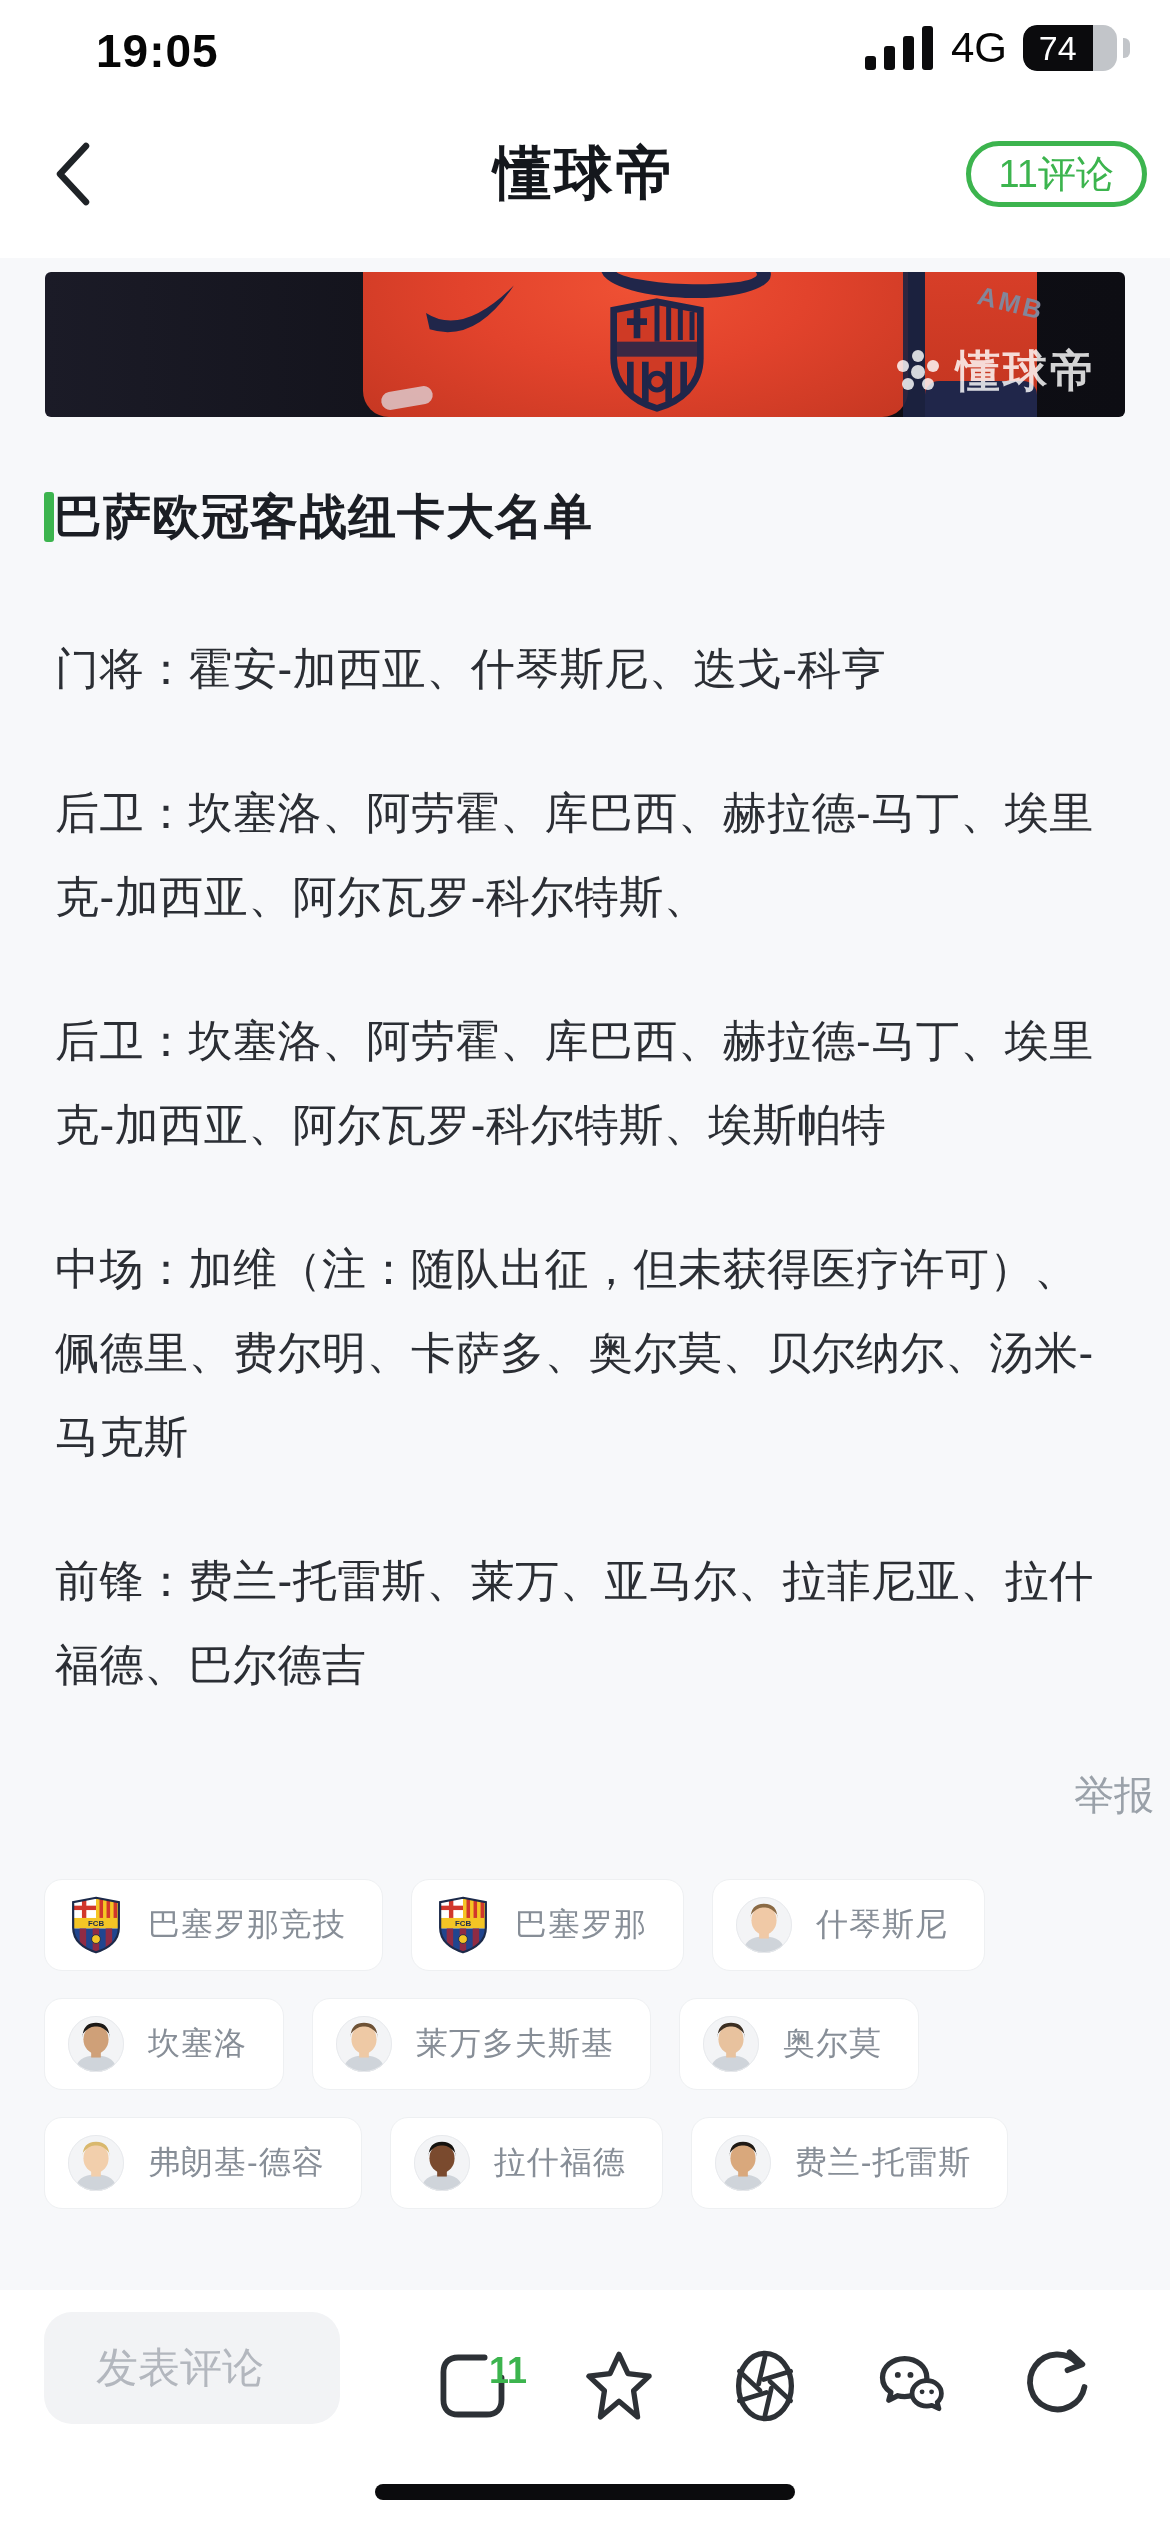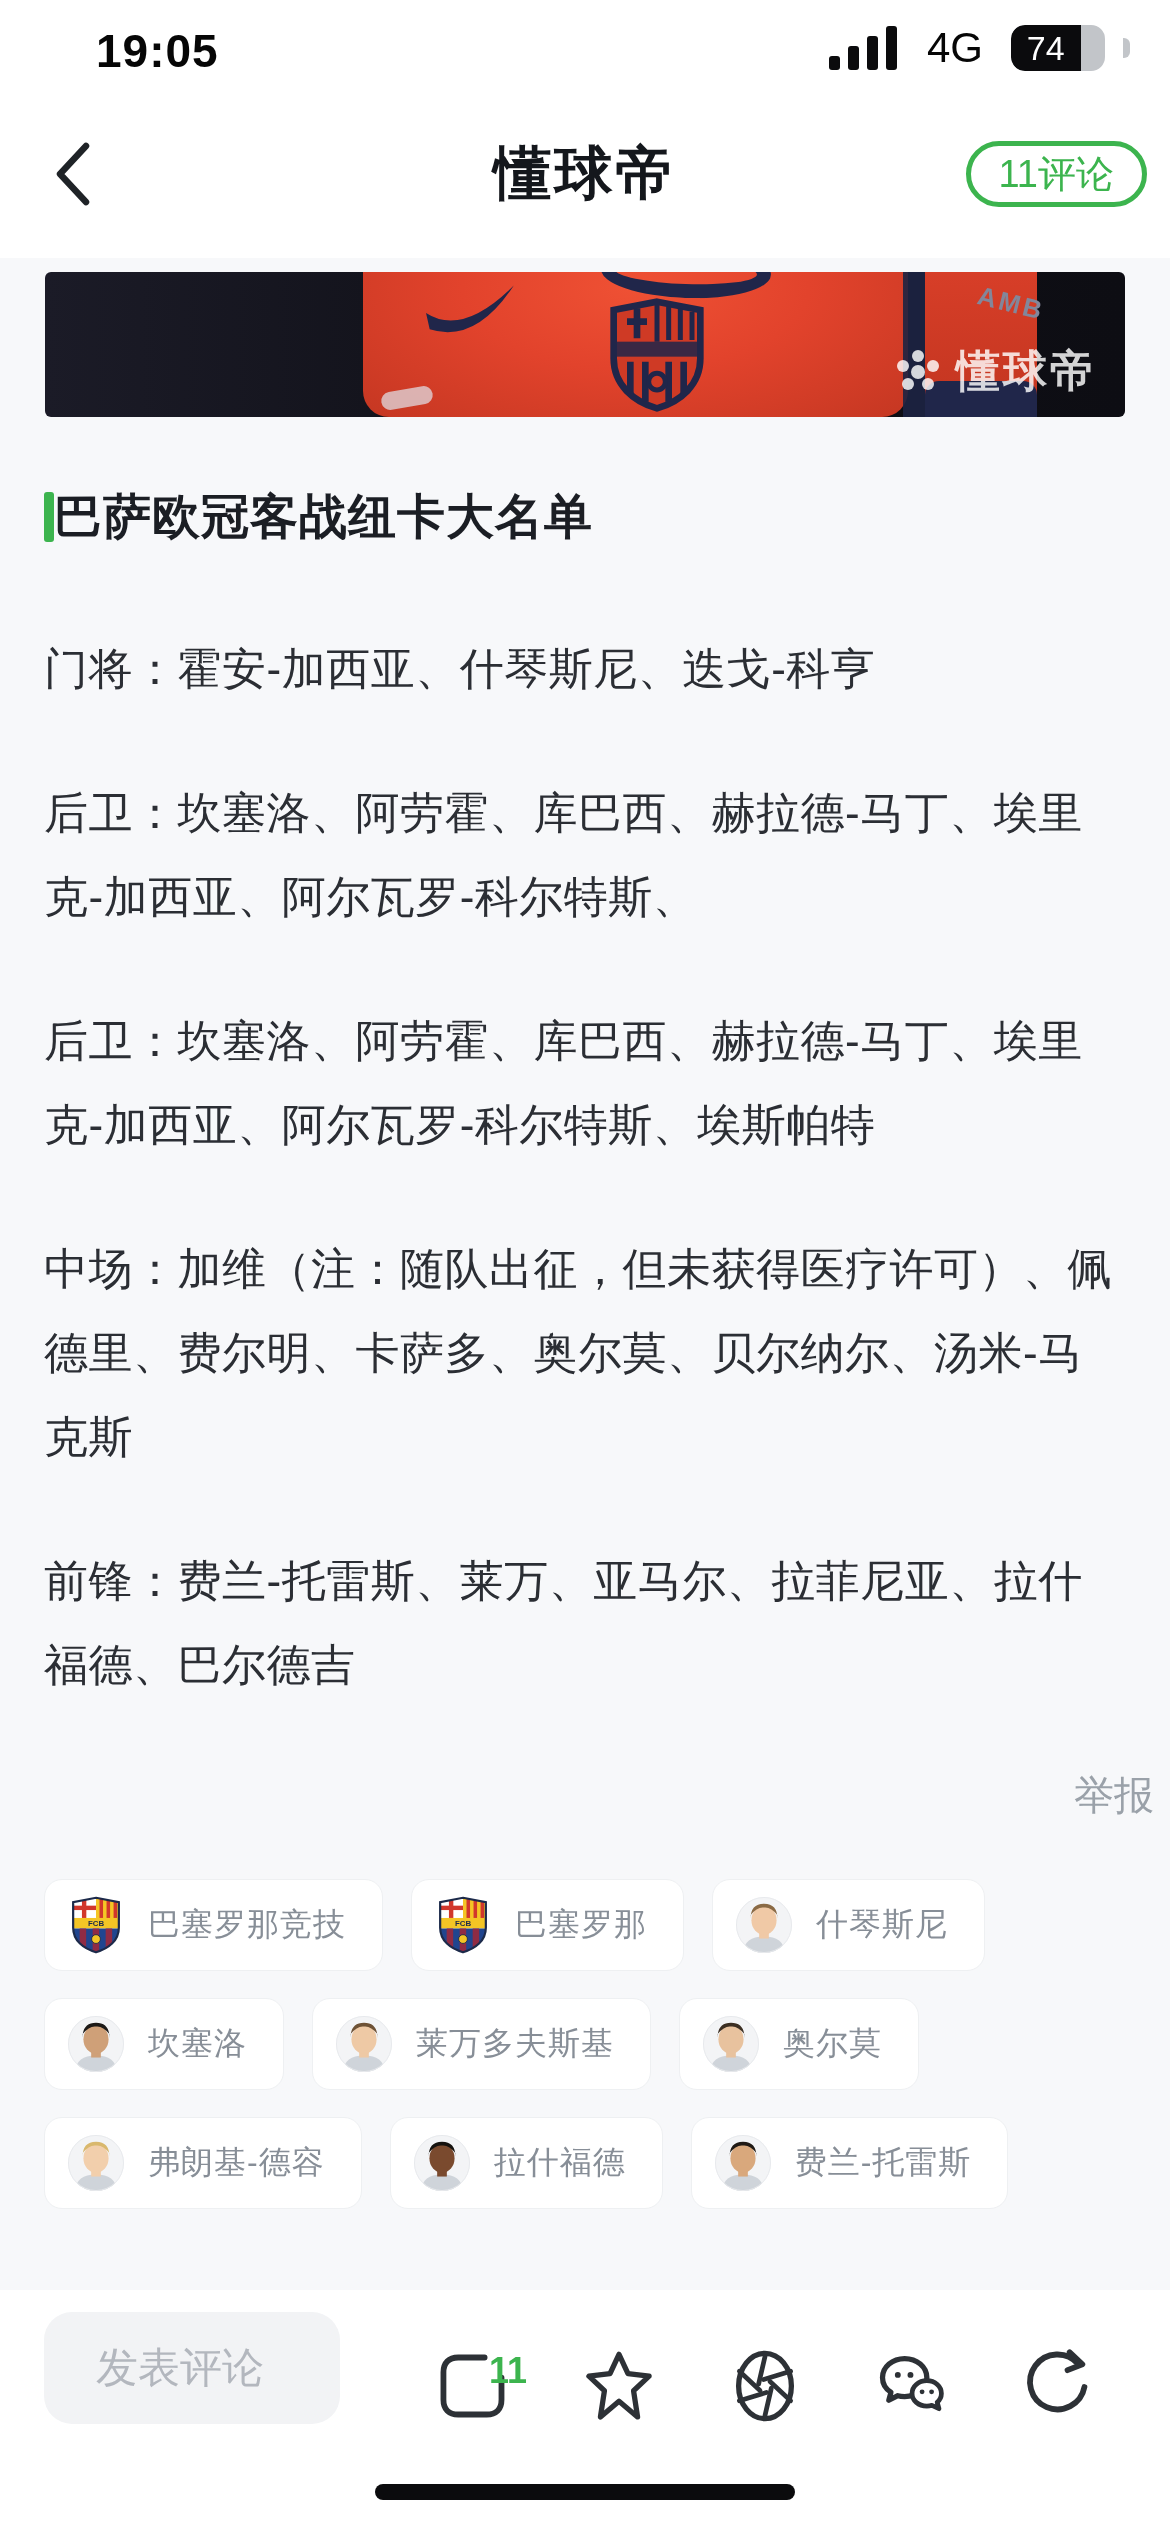--- a/index.html
+++ b/index.html
@@ -2,21 +2,21 @@
 <html><head>
 <meta charset="utf-8">
 <style>
   html,body{margin:0;padding:0;background:#888;}
   *{box-sizing:border-box;font-family:"Liberation Sans","DejaVu Sans",sans-serif;}
   .screen{position:relative;width:1170px;height:2532px;background:#f7f8fa;overflow:hidden;margin:0 auto;}
 
   
   .statusbar{position:relative;height:90px;background:#ffffff;}
   .sb-time{position:absolute;left:96px;top:24px;font-size:46px;font-weight:700;color:#060606;letter-spacing:1px;}
-  .sb-right{position:absolute;right:40px;top:24px;display:flex;align-items:center;gap:28px;height:48px;}
+  .sb-right{position:absolute;right:40px;top:24px;display:flex;align-items:center;gap:16px;height:48px;}
   .sb-net{font-size:42px;color:#060606;}
   .battery{position:relative;width:94px;height:46px;border-radius:14px;background:#c2c5c9;overflow:hidden;}
   .battery-fill{position:absolute;left:0;top:0;bottom:0;width:74%;background:#0b0b0d;border-radius:14px 0 0 14px;}
   .battery-text{position:absolute;left:0;top:0;width:74%;height:100%;display:flex;align-items:center;justify-content:center;color:#fff;font-weight:400;font-size:34px;}
   .battery-nub{width:7px;height:20px;background:#c2c5c9;border-radius:0 6px 6px 0;margin-left:-10px;}
 
   
   .header{position:relative;height:168px;background:#ffffff;display:flex;align-items:center;justify-content:center;}
   .back-btn{position:absolute;left:52px;top:50%;transform:translateY(-50%);width:60px;height:70px;display:flex;align-items:center;}
   .app-title{font-size:58px;font-weight:900;color:#14171c;letter-spacing:3px;}
@@ -33,21 +33,21 @@
   .hero .crest{position:absolute;left:562px;top:26px;width:100px;height:114px;}
   .hero .sponsor{position:absolute;left:932px;top:16px;font-size:26px;font-weight:700;color:#83869a;letter-spacing:3px;transform:rotate(14deg);}
   .hero .blob{position:absolute;left:336px;bottom:10px;width:52px;height:18px;background:rgba(224,224,232,.72);border-radius:10px;transform:rotate(-10deg);}
   .watermark{position:absolute;right:28px;bottom:16px;display:flex;align-items:center;gap:12px;}
   .watermark-text{font-size:44px;font-weight:800;color:rgba(255,255,255,.82);letter-spacing:3px;}
 
   
   .article-title{margin:70px 44px 0;display:flex;align-items:center;height:60px;}
   .accent-bar{width:10px;height:50px;background:var(--green);border-radius:3px;}
   .article-title h1{margin:0;font-size:48px;font-weight:800;color:#1b1e24;letter-spacing:1px;}
-  .paragraphs{margin:80px 44px 0;}
+  .paragraphs{margin:80px 55px 0;}
   .para{margin:0 0 60px;font-size:44px;line-height:84px;color:#2b2e34;letter-spacing:.5px;}
   .report{margin-top:30px;padding-right:16px;text-align:right;font-size:40px;color:#9aa1a9;line-height:56px;}
 
   
   .tags{margin:56px 44px 0;display:flex;flex-wrap:wrap;gap:27px 28px;}
   .chip{height:92px;background:#fff;border:1px solid #eef0f2;border-radius:18px;display:flex;align-items:center;gap:23px;padding:0 36px 0 22px;text-align:right;}
   .chip svg{width:58px;height:58px;flex:0 0 auto;}
   .chip-label{font-size:32px;color:#878e97;letter-spacing:1px;white-space:nowrap;}
 
   

